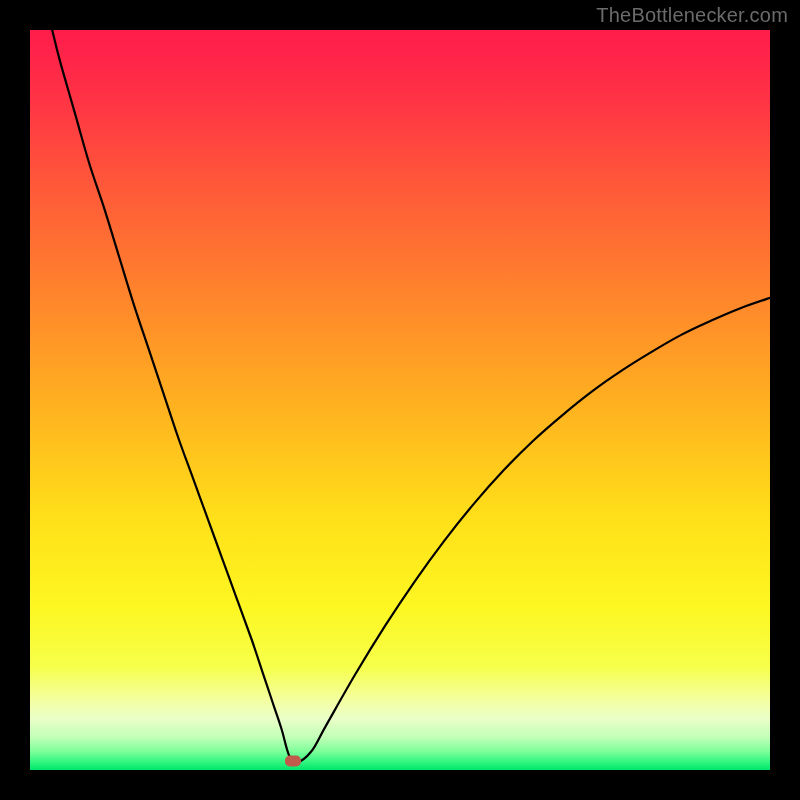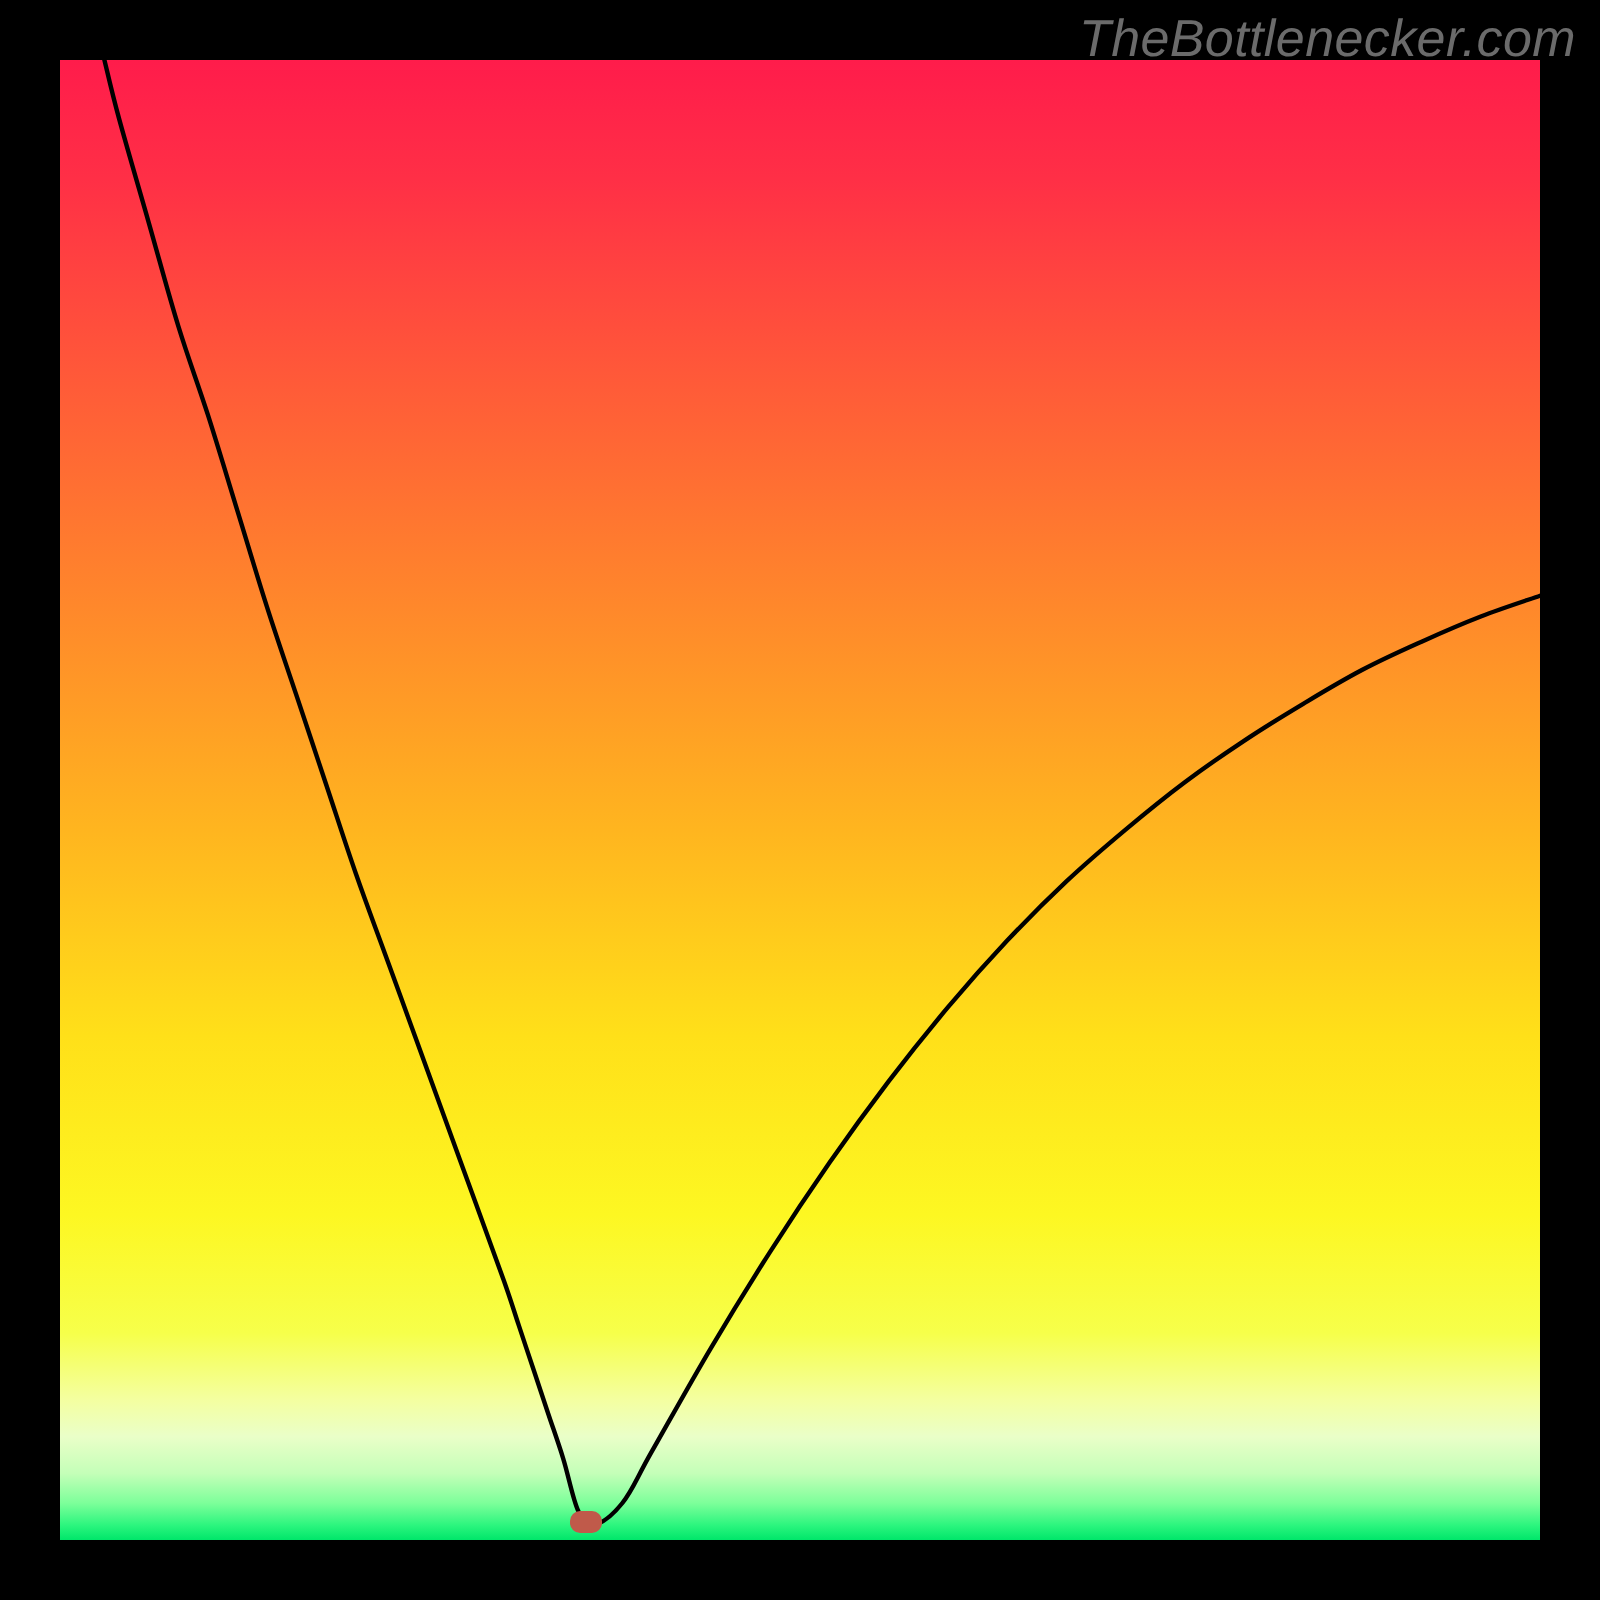--- a/index.html
+++ b/index.html
@@ -29,24 +29,23 @@
   }
   .gradient {
     position: absolute;
     inset: 0;
   }
   .watermark {
     position: absolute;
     top: 4px;
     right: 12px;
     color: #6b6b6b;
-    font-size: 26px;
+    font-size: 20px;
     letter-spacing: 0.2px;
     font-weight: 500;
-    font-style: italic;
   }
   svg.curve {
     position: absolute;
     inset: 0;
     width: 100%;
     height: 100%;
   }
   .dot {
     position: absolute;
     width: 16px;

